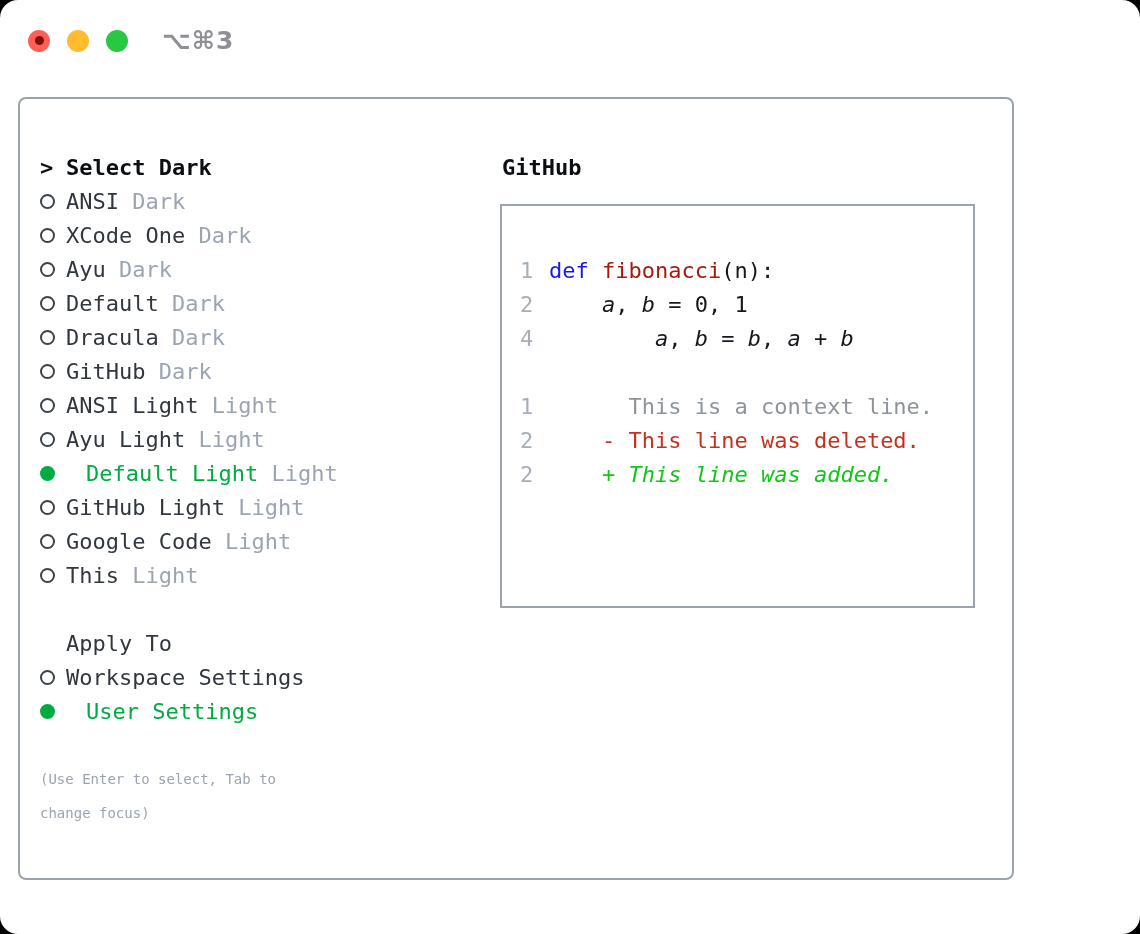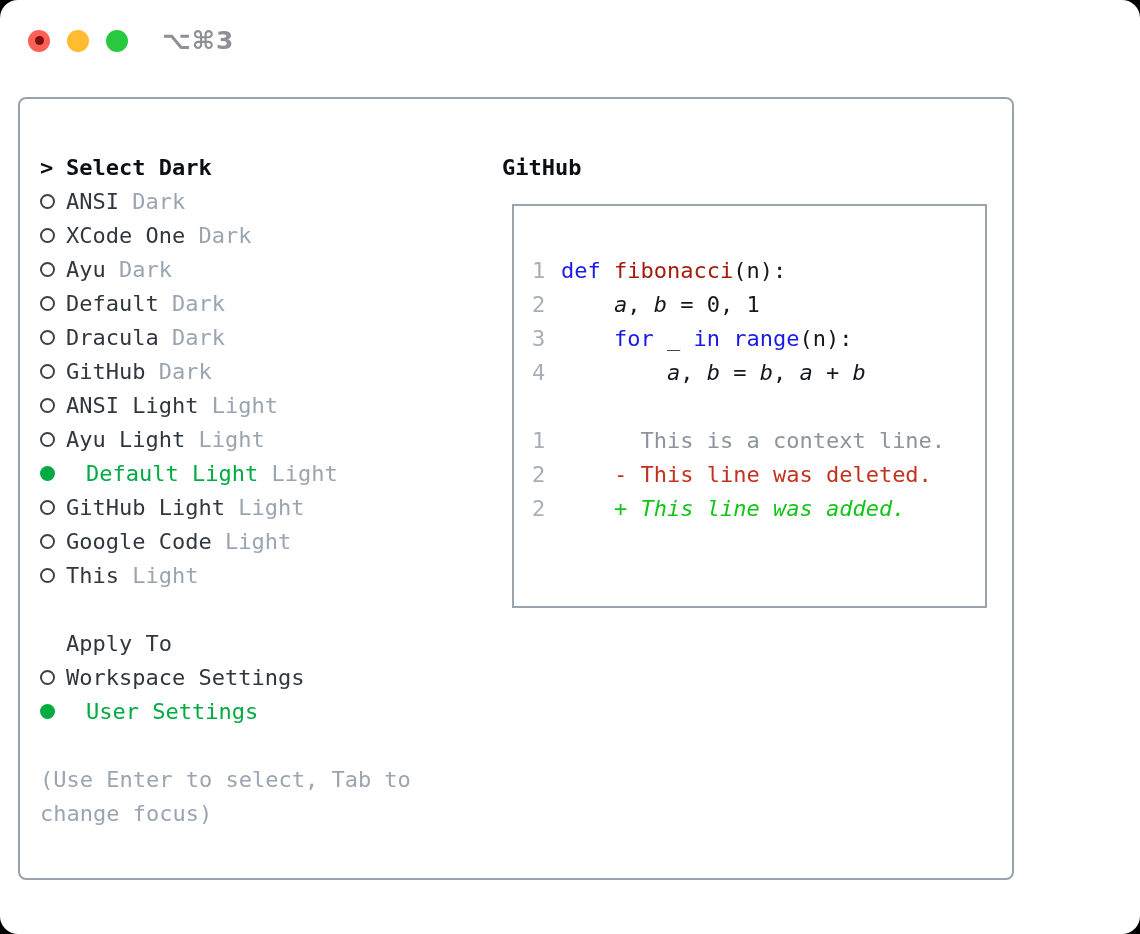--- a/index.html
+++ b/index.html
@@ -48,25 +48,25 @@
   .marker{width:26px;display:inline-flex;align-items:center;flex:0 0 26px;}
   .marker::before{content:'';width:11px;height:11px;border:2px solid #3d434c;border-radius:50%;}
   .marker.sel::before{width:15px;height:15px;border:none;background:var(--selected-green);}
   .marker.blank::before{content:none;}
   .prompt{width:26px;flex:0 0 26px;font-weight:bold;color:#0b0e12;}
   .hdr{font-weight:bold;color:#0b0e12;}
   .tname{color:var(--text-dark);}
   .tname.selected{color:var(--selected-green);margin-left:20px;}
   .tvariant{color:var(--muted-gray);}
   .hint-line{height:34px;display:flex;align-items:center;white-space:pre;
-       font-size:22px;color:var(--muted-gray);}
+       font-size:14px;color:var(--muted-gray);}
   
   .right-col{position:absolute;left:482px;top:51px;}
   .preview-box{
-    position:absolute;left:492px;top:105px;width:475px;height:404px;
+    position:absolute;left:480px;top:105px;width:475px;height:404px;
     border:2px solid var(--border-gray);background:#fff;
     padding:48px 0 48px 18px;overflow:hidden;
   }
   .code-line{height:34px;line-height:34px;white-space:pre;font-size:22px;color:#14181d;}
   .ln{color:var(--line-number-gray);display:inline-block;width:29px;}
   .kw{color:var(--keyword-blue);}
   .fn{color:var(--function-red);}
   .var{font-style:italic;}
   .pl{color:#14181d;}
   .ctx{color:var(--context-gray);}
@@ -123,21 +123,20 @@
     </div>
 
     <div class="right-col">
       <div class="row"><span class="hdr">GitHub</span></div>
     </div>
 
     <div class="preview-box">
       <div id="code-block">
           <div class="code-line"><span class="ln">1</span><span class="kw">def</span><span class="pl"> </span><span class="fn">fibonacci</span><span class="pl">(n):</span></div>
           <div class="code-line"><span class="ln">2</span><span class="pl">    </span><span class="pl var">a</span><span class="pl">, </span><span class="pl var">b</span><span class="pl"> = 0, 1</span></div>
-          <div class="code-line"><span class="ln">3</span><span class="pl">    </span><span class="kw">for</span><span class="pl"> _ </span><span class="kw">in</span><span class="pl"> </span><span class="kw">range</span><span class="pl">(n):</span></div>
           <div class="code-line"><span class="ln">4</span><span class="pl">        </span><span class="pl var">a</span><span class="pl">, </span><span class="pl var">b</span><span class="pl"> = </span><span class="pl var">b</span><span class="pl">, </span><span class="pl var">a</span><span class="pl"> + </span><span class="pl var">b</span></div>
           <div class="code-line"><span class="ln"></span></div>
           <div class="code-line"><span class="ln">1</span><span class="ctx">      This is a context line.</span></div>
           <div class="code-line"><span class="ln">2</span><span class="del">    - This line was deleted.</span></div>
           <div class="code-line"><span class="ln">2</span><span class="add">    + This line was added.</span></div>
         </div>
     </div>
 
   </div>
 </div>

